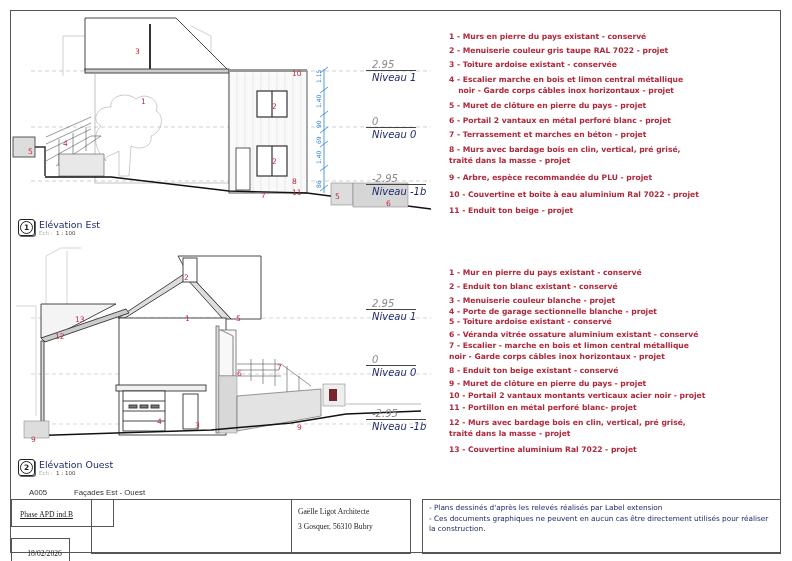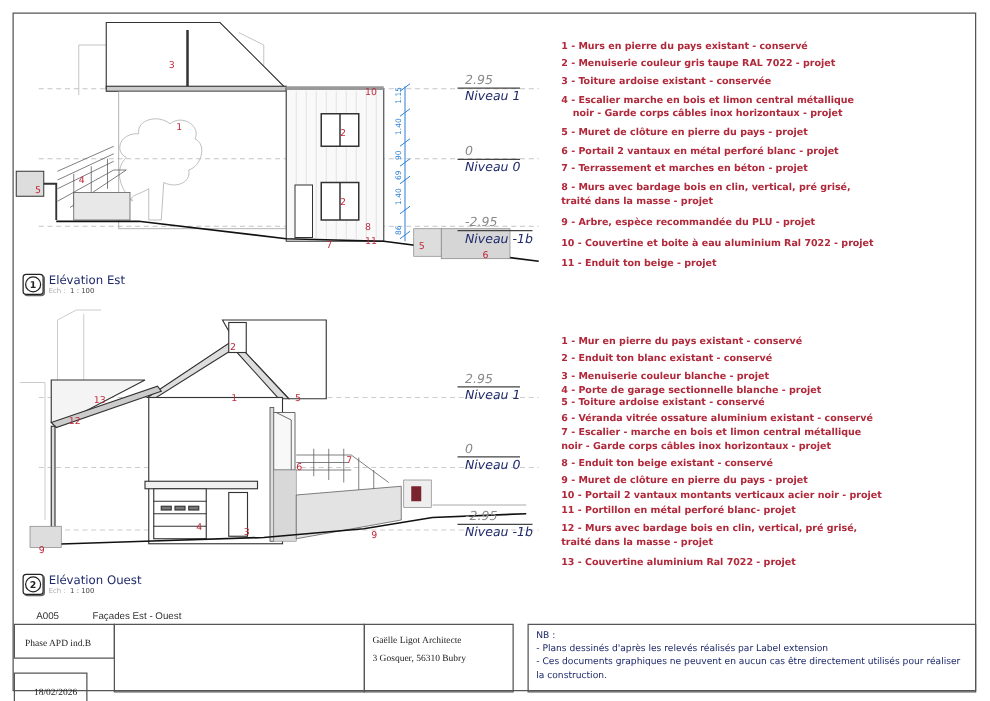--- a/index.html
+++ b/index.html
@@ -270,27 +270,26 @@
     <div class="item" style="top:391px;">11 - Portillon en métal perforé blanc- projet</div>
     <div class="item" style="top:406px;">12 - Murs avec bardage bois en clin, vertical, pré grisé,
 traité dans la masse - projet</div>
     <div class="item" style="top:433px;">13 - Couvertine aluminium Ral 7022 - projet</div>
   </div>
 
   <div class="sheet-id" style="left:18px;top:477px;">A005</div>
   <div class="sheet-id" style="left:63px;top:477px;">Façades Est - Ouest</div>
 
   <div class="cart">
-    <div class="cbox" style="left:0;top:0;width:81px;height:28px;padding:10px 0 0 8px;"><span>Phase APD ind.B</span></div>
+    <div class="cbox" style="left:0;top:0;width:103px;height:28px;padding:10px 0 0 8px;text-decoration:underline;"><span>Phase APD ind.B</span></div>
     <div class="cbox" style="left:0;top:39px;width:59px;height:28px;padding:10px 0 0 8px;text-align:center;"><span>18/02/2026</span></div>
     <div class="cbox" style="left:80px;top:0;width:201px;height:55px;"></div>
     <div class="cbox" style="left:280px;top:0;width:120px;height:55px;padding:4px 0 0 6px;line-height:15px;">
       <div>Gaëlle Ligot Architecte</div>
       <div>3 Gosquer, 56310 Bubry</div>
     </div>
     <div class="cbox" style="left:411px;top:0;width:359px;height:55px;"></div>
     <div class="note" style="left:418px;top:4px;width:345px;">
-      <div>NB :</div>
       <div>- Plans dessinés d'après les relevés réalisés par Label extension</div>
       <div>- Ces documents graphiques ne peuvent en aucun cas être directement utilisés pour réaliser la construction.</div>
     </div>
   </div>
 </div>
 
 </body></html>

